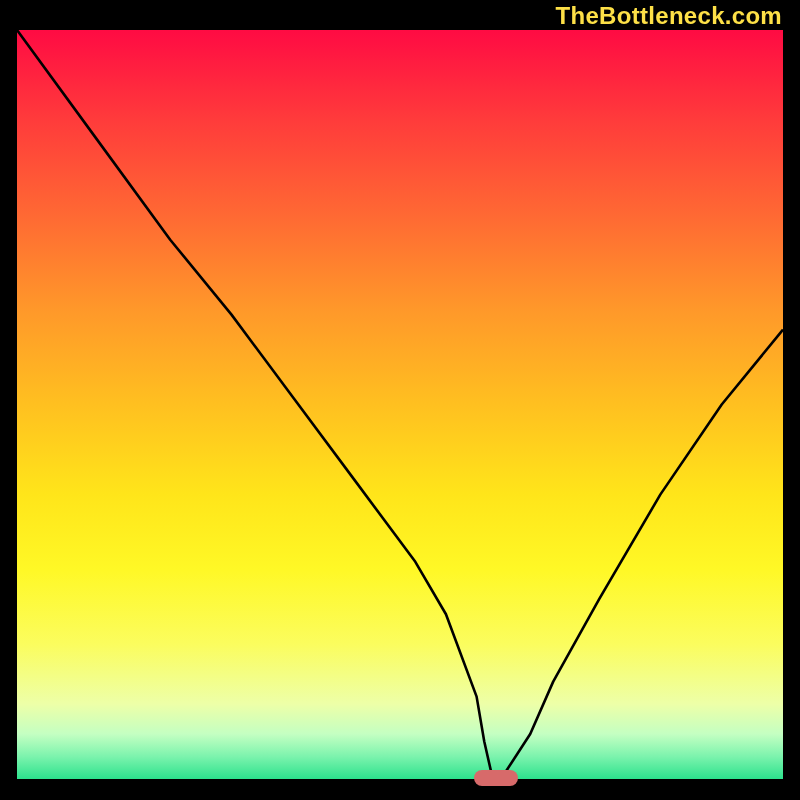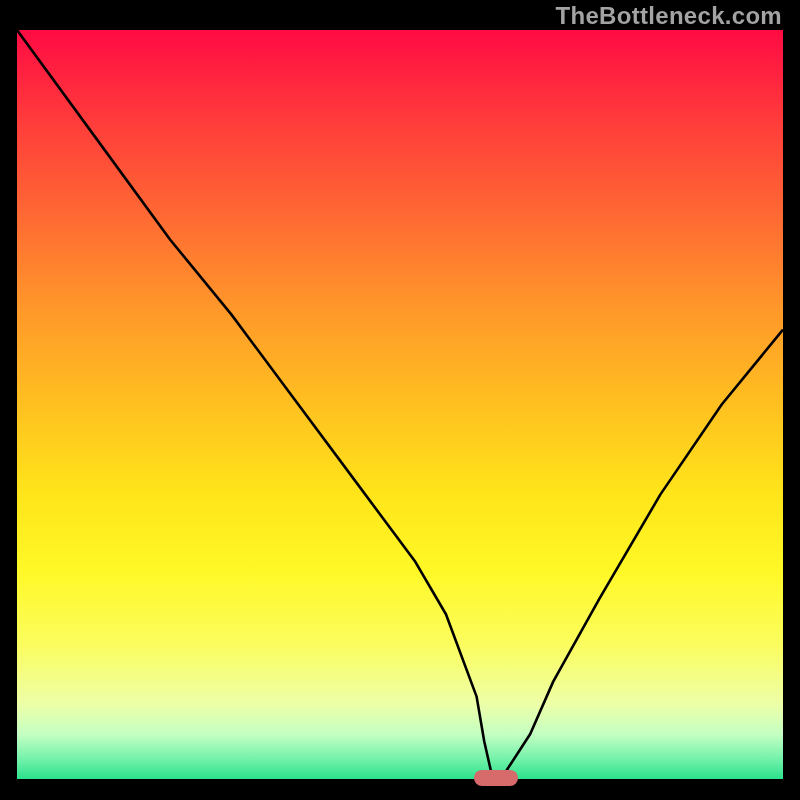--- a/index.html
+++ b/index.html
@@ -14,21 +14,21 @@
   .frame {
     position: relative;
     width: 800px;
     height: 800px;
     box-sizing: border-box;
   }
   .watermark {
     position: absolute;
     top: 2px;
     right: 18px;
-    color: #a3a3a3;
+    color: #fde047;
     font-size: 24px;
     font-weight: 600;
     letter-spacing: 0.3px;
     z-index: 20;
   }
   
   .plot {
     position: absolute;
     left: 17px;
     right: 17px;

